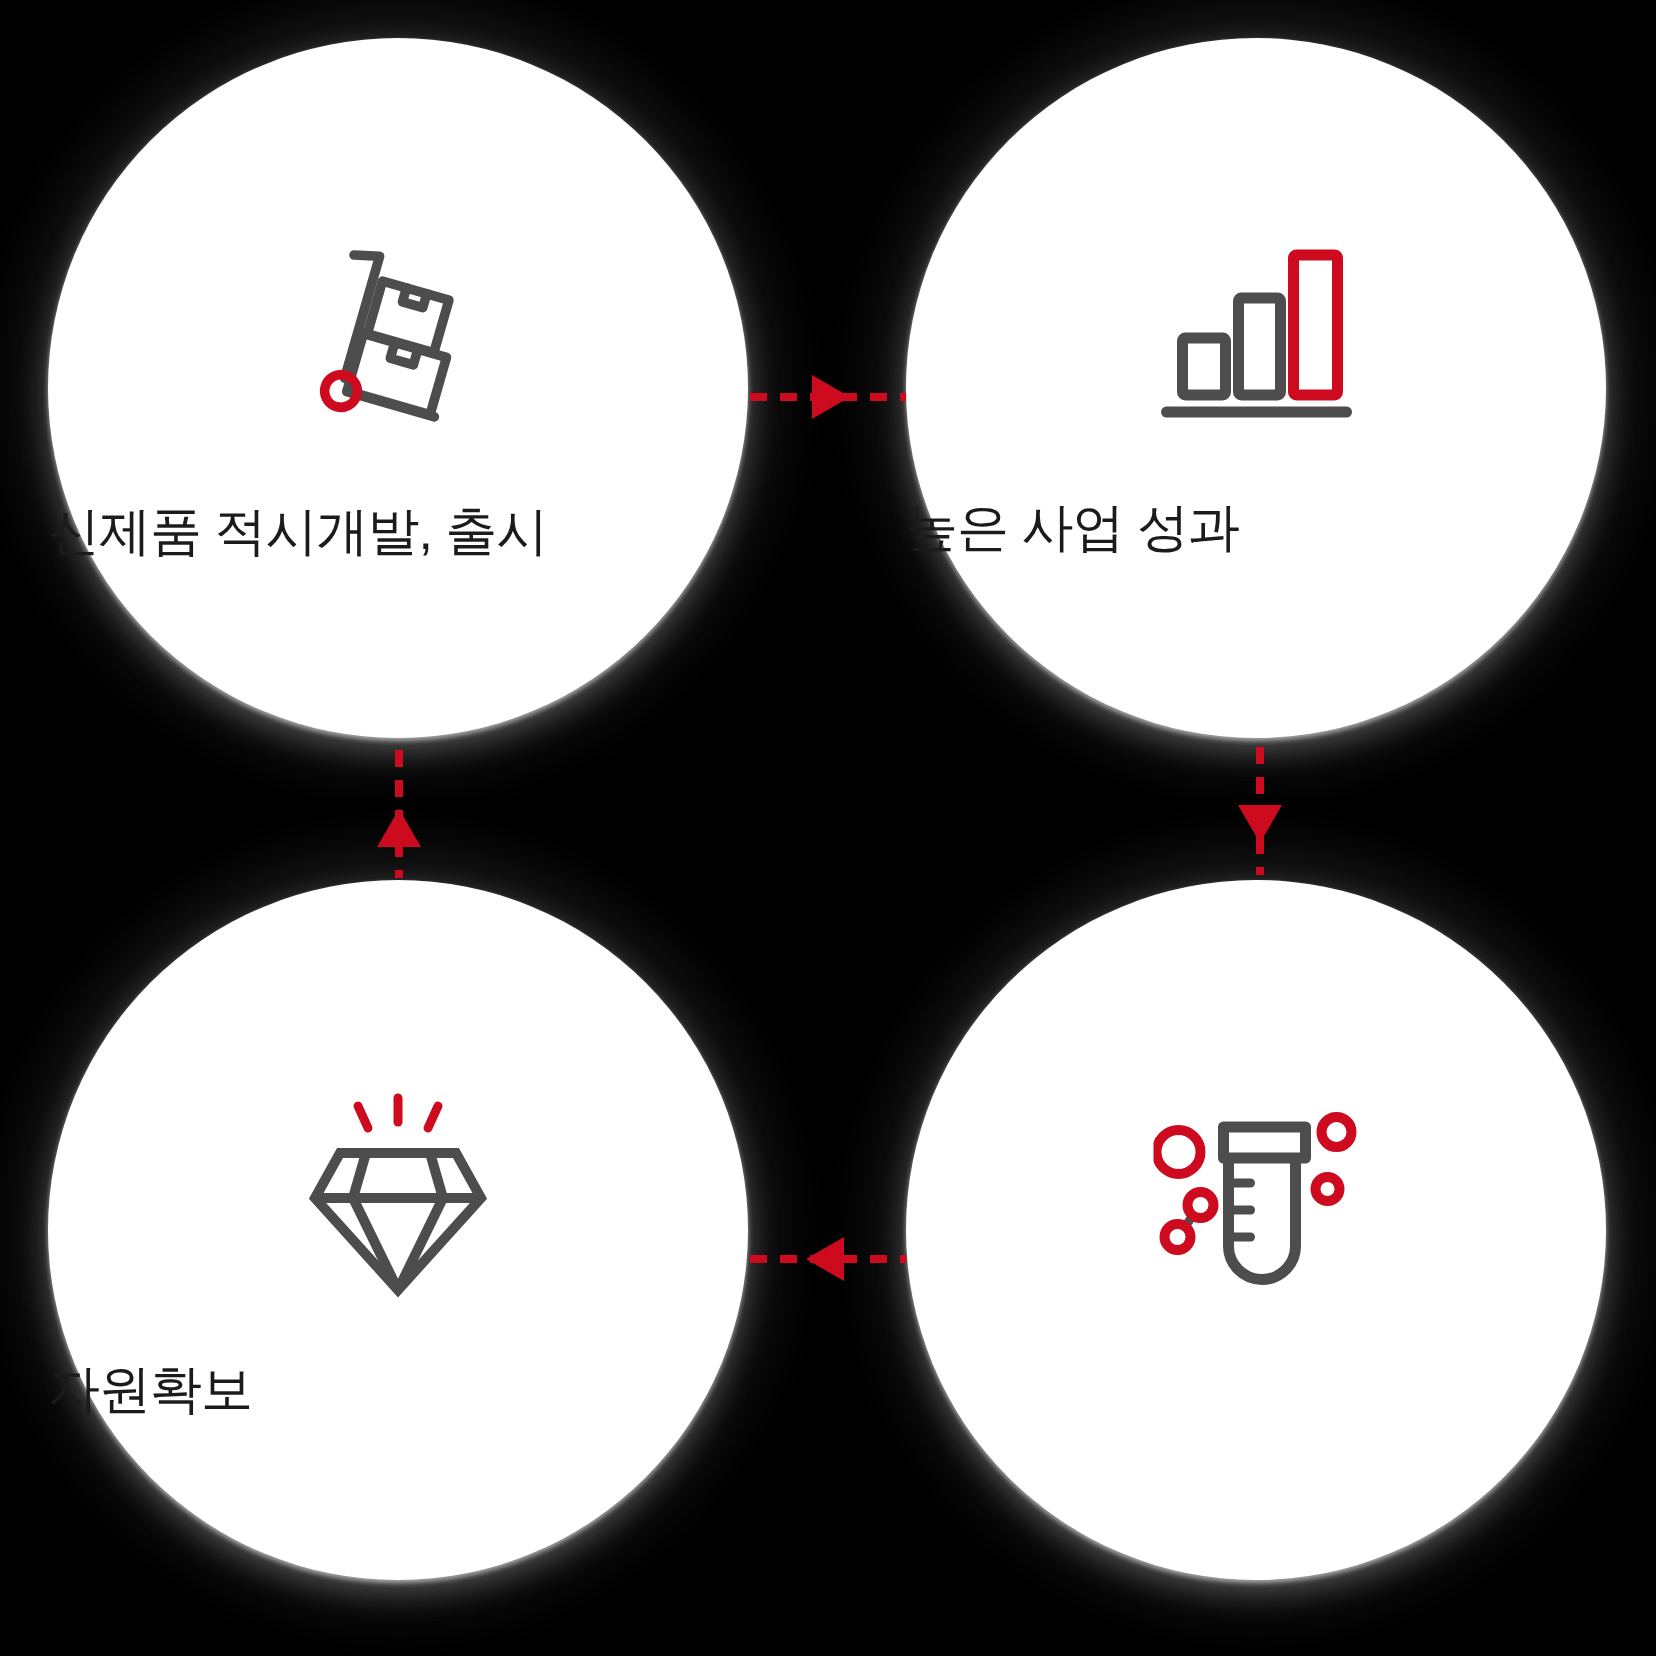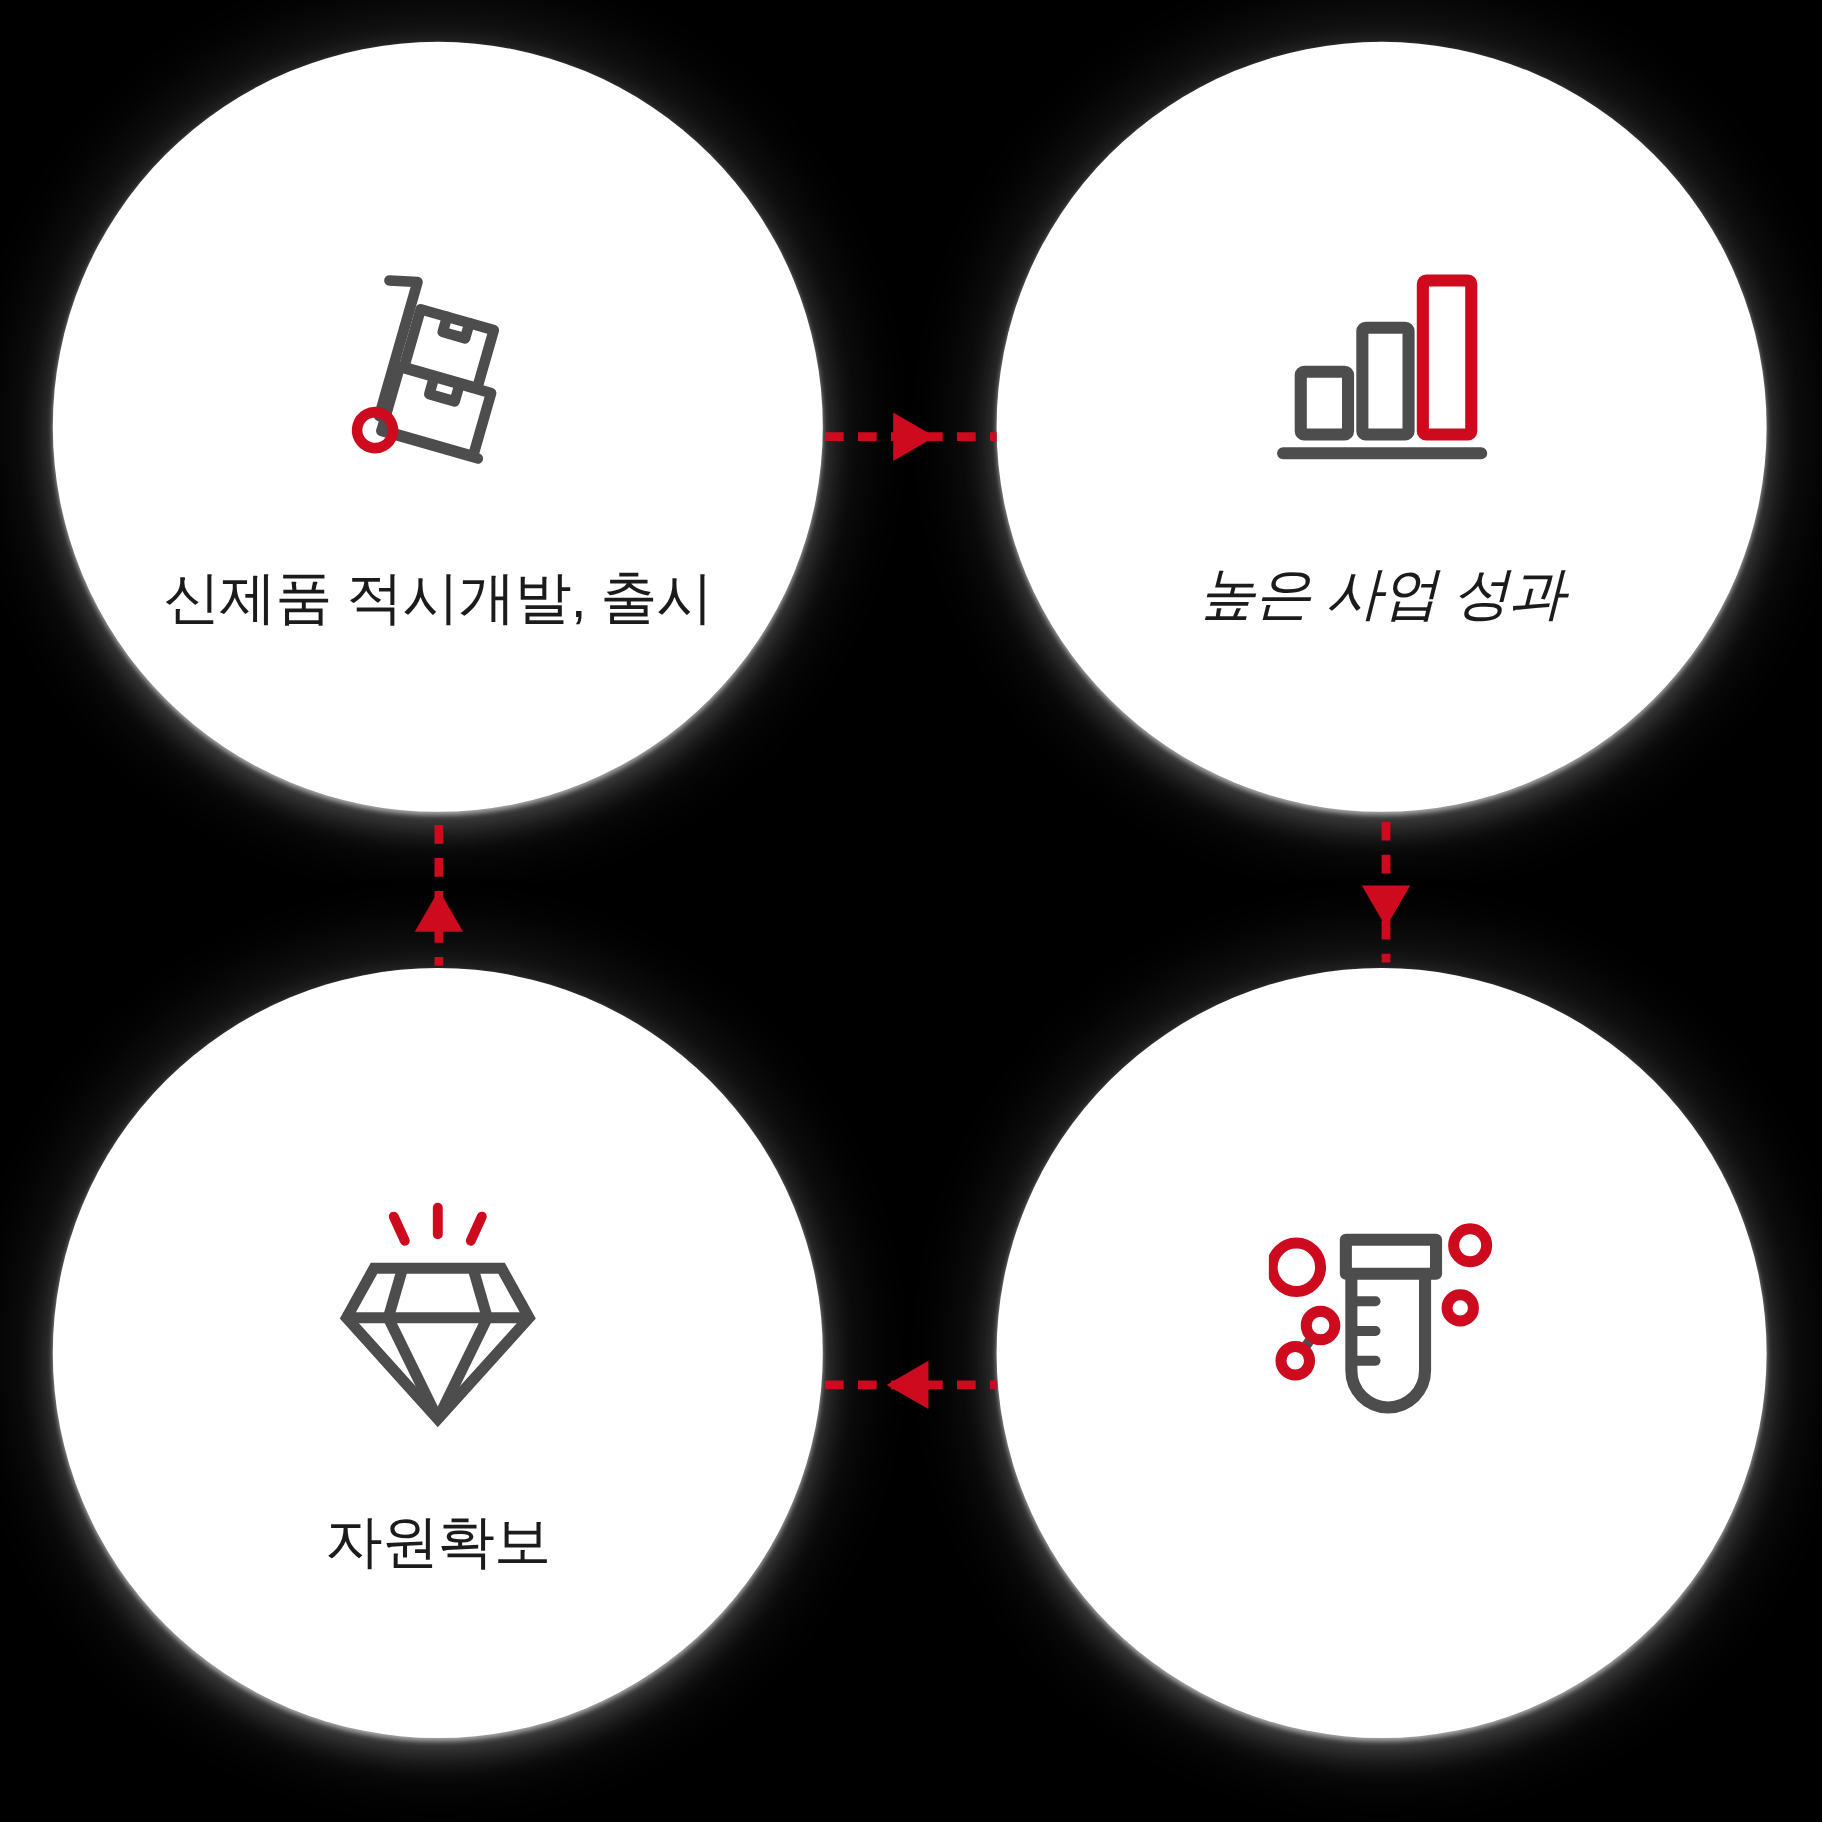--- a/index.html
+++ b/index.html
@@ -19,44 +19,42 @@
     width: 700px;
     height: 700px;
     border-radius: 50%;
     background: #ffffff;
     box-shadow:
       0 3px 5px rgba(255,255,255,0.55),
       0 12px 30px rgba(170,170,170,0.38),
       0 0 70px 14px rgba(120,120,120,0.30);
   }
   .node-tl { left: 48px;  top: 38px;  }
-  .node-tr { left: 906px; top: 38px; font-style: italic;  }
+  .node-tr { left: 906px; top: 38px;  }
   .node-bl { left: 48px;  top: 880px; }
   .node-br { left: 906px; top: 880px; }
 
   .icon-wrap {
     position: absolute;
     left: 50%;
     transform: translateX(-50%);
   }
   .node-tl .icon-wrap { top: 202px; }
   .node-tr .icon-wrap { top: 207px; }
   .node-bl .icon-wrap { top: 210px; }
   .node-br .icon-wrap { top: 218px; }
 
   .label {
     position: absolute;
     width: 100%;
-    text-align: center;
     font-size: 52px;
     font-weight: 500;
     letter-spacing: -1px;
     color: #1b1b1b;
     line-height: 62px;
-    margin-top: 13px;
   }
   .node-tl .label { top: 462px; }
   .node-tr .label { top: 458px; }
   .node-bl .label { top: 478px; }
   .node-br .label { top: 475px; }
 
   .arrow { position: absolute; }
   .arrow-right { left: 748px;  top: 372px;  }
   .arrow-down  { left: 1235px; top: 745px;  }
   .arrow-left  { left: 748px;  top: 1234px; }

